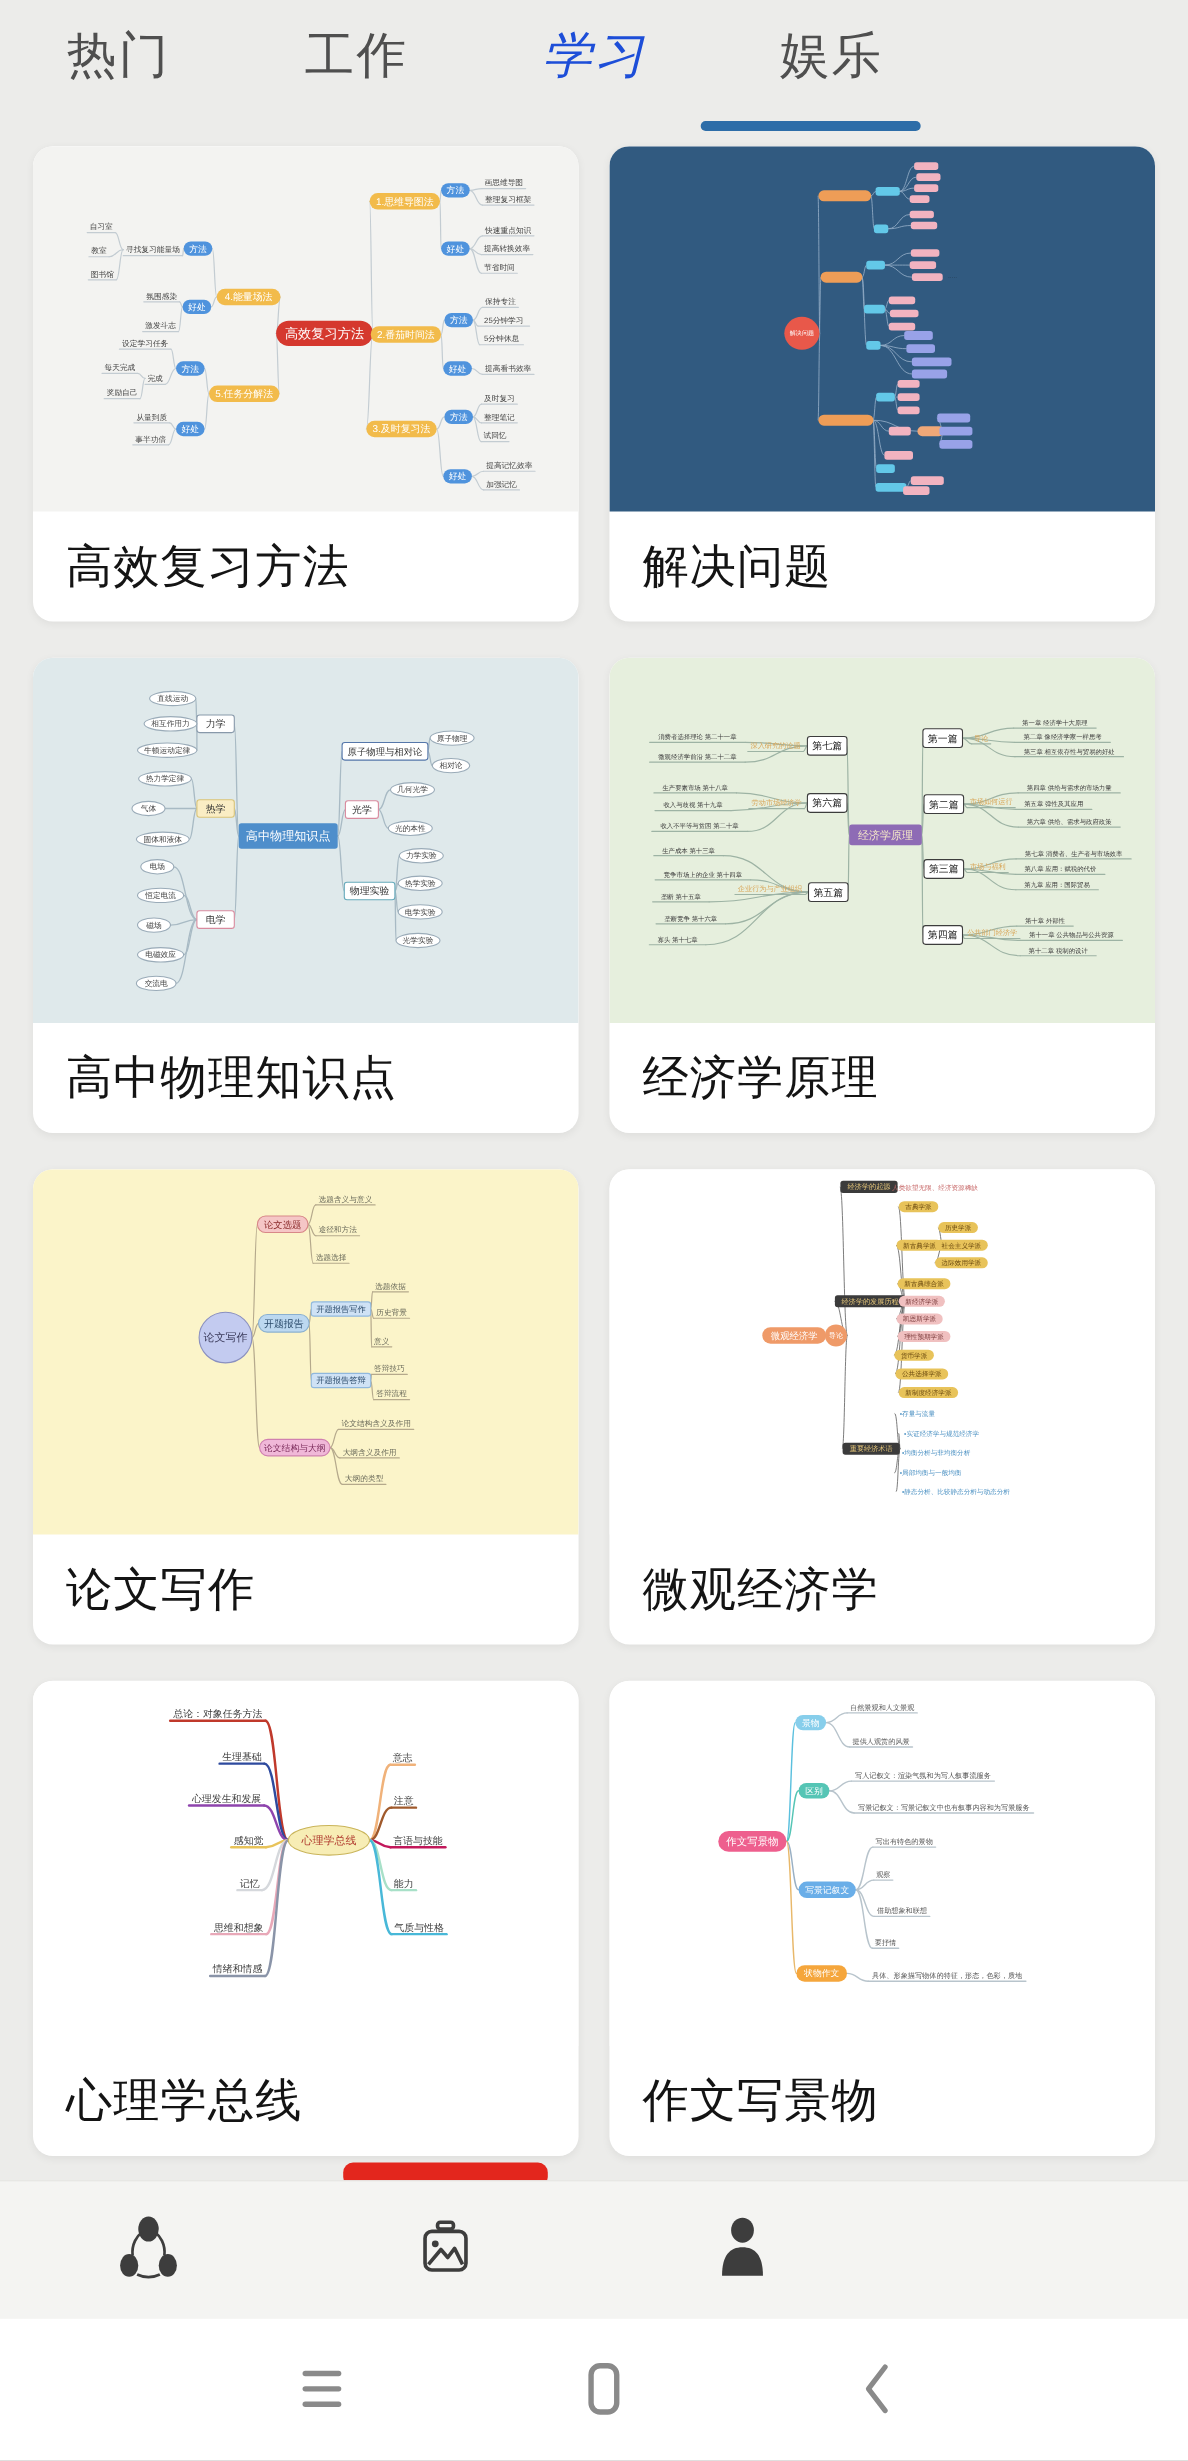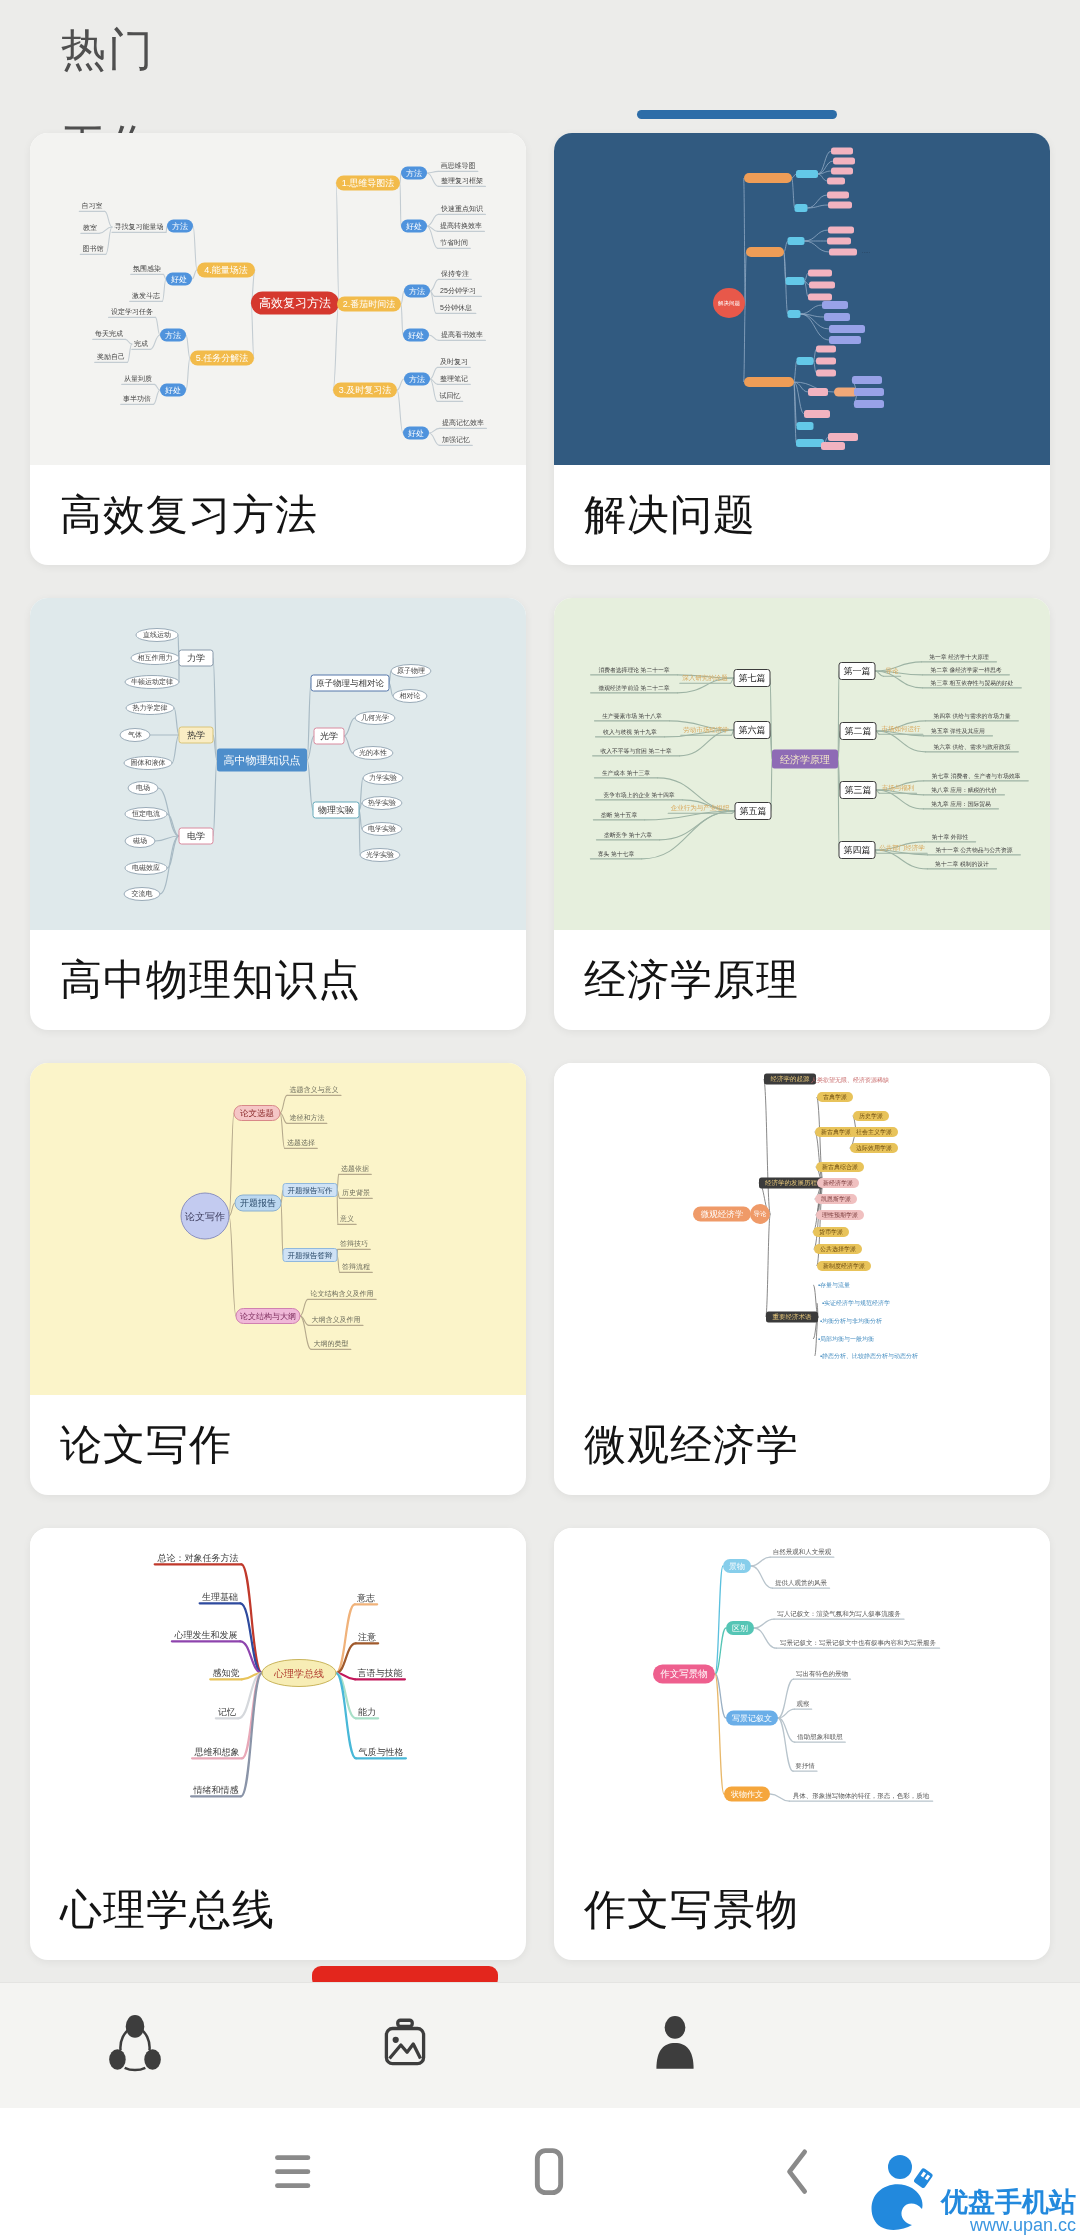--- a/index.html
+++ b/index.html
@@ -1,21 +1,21 @@
 <!DOCTYPE html>
 <html><head>
 <meta charset="utf-8">
 <style>
   html,body{margin:0;padding:0;}
   body{font-family:"Liberation Sans","DejaVu Sans",sans-serif;background:#888;}
   .screen{position:relative;width:1080px;height:2237px;background:#ececea;overflow:hidden;margin:0 auto;}
   
-  .tabbar{position:absolute;top:0;left:0;width:1044px;height:96px;display:flex;flex-direction:column;}
+  .tabbar{position:absolute;top:0;left:0;width:1044px;height:96px;display:flex;}
   .tab{width:216px;height:96px;line-height:100px;text-align:center;font-size:45px;color:#4f4f4f;letter-spacing:2px;}
-  .tab.active{color:#701a75;}
+  .tab.active{color:#1d4ed8;font-style:italic;}
   .tab-indicator{position:absolute;top:110px;left:637px;width:200px;height:9px;border-radius:4.5px;background:#2d6da8;}
   
   .grid{position:absolute;top:133px;left:30px;width:1020px;display:grid;grid-template-columns:496px 496px;column-gap:28px;row-gap:33px;}
   .card{width:496px;height:432px;background:#fff;border-radius:18px;overflow:hidden;box-shadow:0 2px 8px rgba(0,0,0,0.06);}
   .thumb{width:496px;height:332px;}
   .thumb svg{display:block;width:496px;height:332px;}
   .card-title{height:100px;display:flex;align-items:center;padding-left:30px;font-size:42px;color:#141414;font-weight:500;letter-spacing:1px;}
   
   .navbar{position:absolute;top:1982px;left:0;width:1080px;height:126px;background:#f4f4f2;border-top:1px solid #e4e4e2;display:flex;}
   .nav-item{width:270px;height:126px;display:flex;align-items:center;justify-content:center;}
@@ -722,28 +722,13 @@
           <line x1="9" y1="34" x2="35" y2="34"></line>
         </g>
       </svg></span>
   <span class="abtn" style="left:521px"><svg viewBox="0 0 48 48" width="56" height="56">
         <rect x="14" y="4" width="20" height="36" rx="7" fill="none" stroke="#8a8a8a" stroke-width="4.2"></rect>
       </svg></span>
   <span class="abtn" style="left:772px"><svg viewBox="0 0 48 48" width="56" height="56">
         <path d="M28,5 L15,22 L28,39" fill="none" stroke="#8a8a8a" stroke-width="4" stroke-linecap="round" stroke-linejoin="round"></path>
       </svg></span>
 
-  <div class="watermark">
-    <span><svg width="74" height="80" viewBox="0 0 74 80">
-      <circle cx="33" cy="16" r="12" fill="#2289dd"></circle>
-      <path d="M14,76 C3,70 1,51 11,41 C20,32 35,31 45,37 C53,42 57,50 55,58 C49,51 40,51 36,57 C32,64 36,72 45,74 C37,79 23,81 14,76 Z" fill="#2289dd"></path>
-      <g transform="rotate(35 57 27)">
-        <rect x="50" y="19" width="13" height="17" rx="2.5" fill="#2289dd"></rect>
-        <rect x="53" y="22" width="3" height="5" fill="#ffffff"></rect>
-        <rect x="58" y="22" width="3" height="5" fill="#ffffff"></rect>
-      </g>
-    </svg></span>
-    <span class="wm-text">
-      <div class="wm-name">优盘手机站</div>
-      <div class="wm-url">www.upan.cc</div>
-    </span>
-  </div>
 </div>
 
 </body></html>

